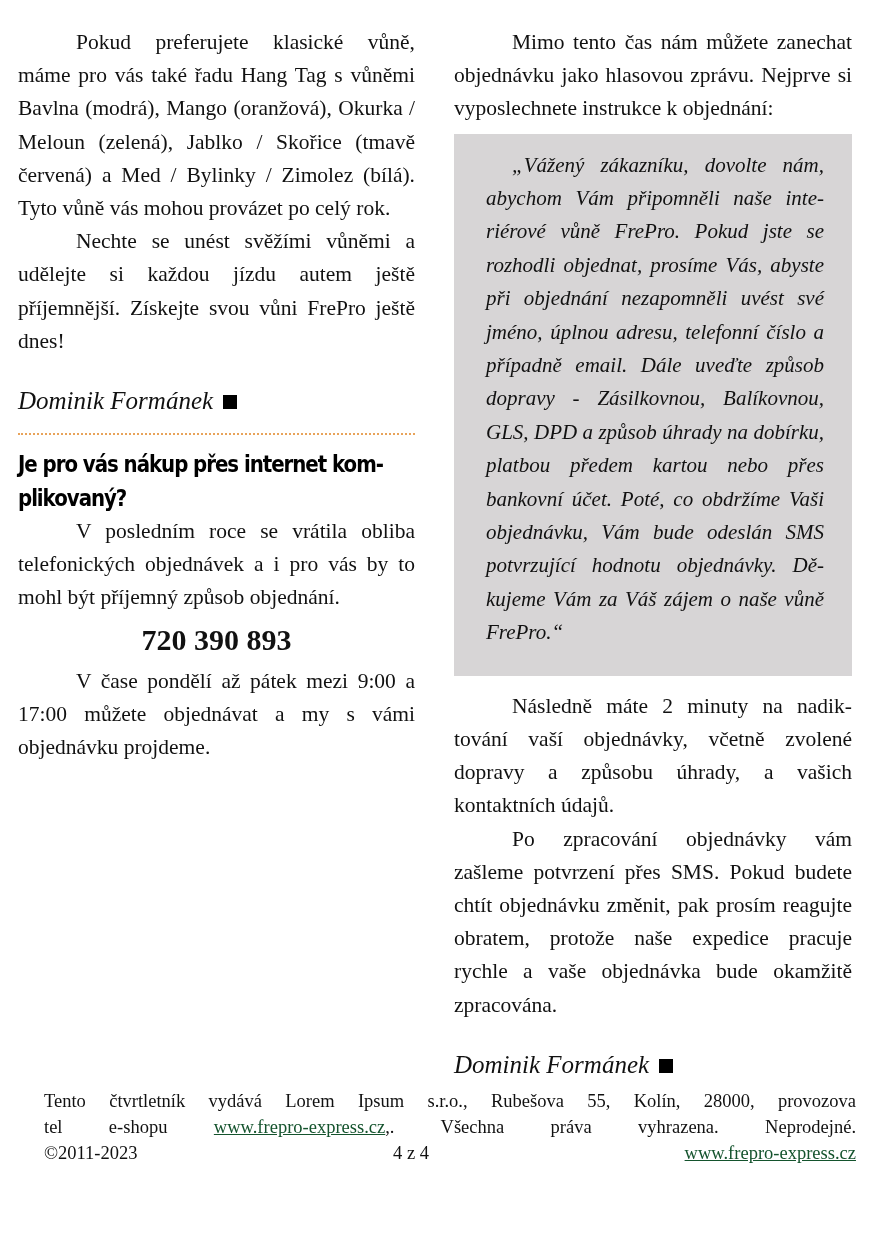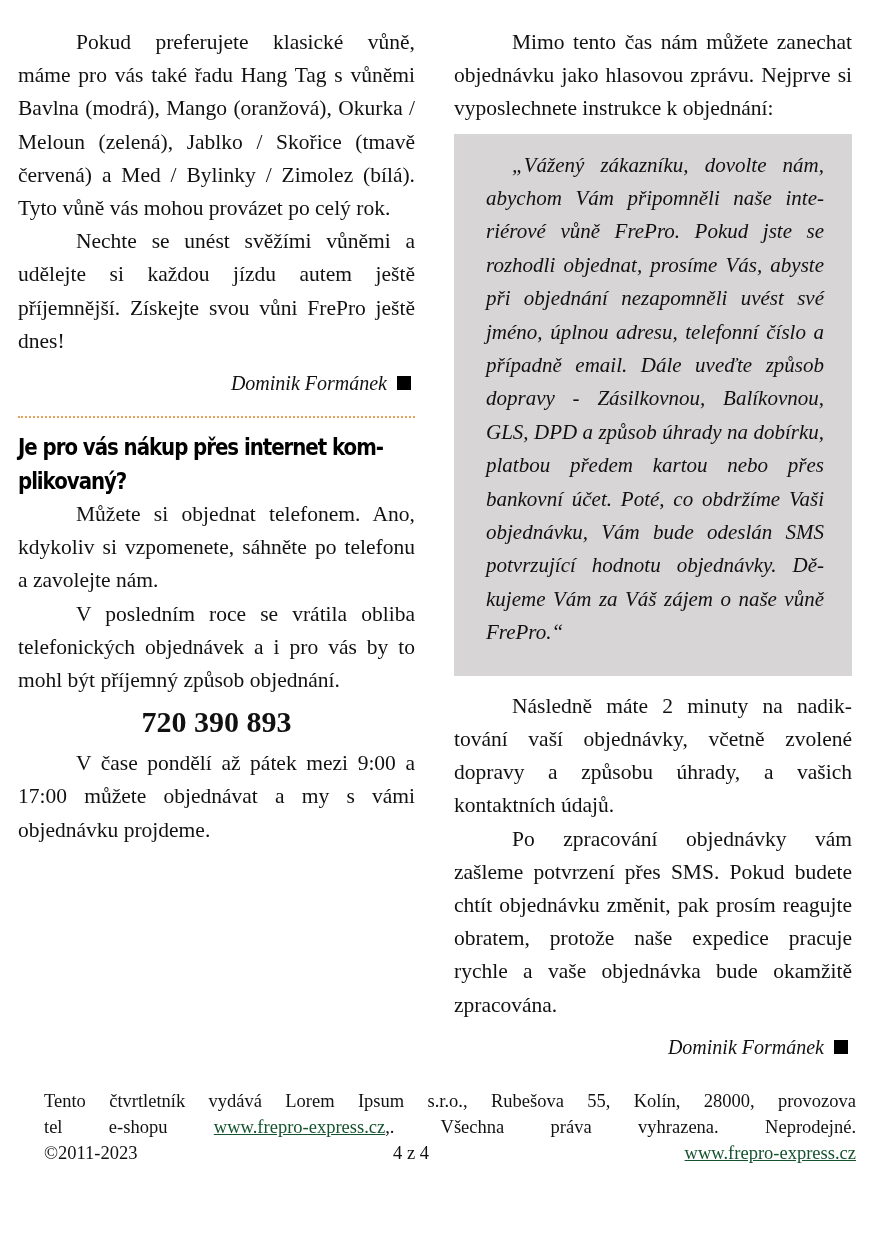--- a/index.html
+++ b/index.html
@@ -4,22 +4,22 @@
 <style>
   html, body { margin: 0; padding: 0; background: #ffffff; }
   body { width: 874px; height: 1240px; position: relative; overflow: hidden;
          font-family: "Liberation Serif", "DejaVu Serif", serif; color: #111; }
   .page { position: absolute; left: 0; top: 0; width: 874px; height: 876px; }
   .col { position: absolute; top: 26px; }
   .col-left { left: 18px; width: 397px; }
   .col-right { left: 454px; width: 398px; }
   p.body { margin: 0; font-size: 21.5px; line-height: 33.2px; text-align: justify;
            text-indent: 58px; hyphens: manual; }
-  .sig { text-align: right; font-style: italic; font-size: 20px; line-height: 33px;
-         margin-top: 9px; padding-right: 4px; }
+  .sig { font-style: italic; font-size: 25px; line-height: 33px;
+         margin-top: 26px; padding-right: 4px; }
   .sq { display: inline-block; width: 14px; height: 14px; background: #000;
         margin-left: 10px; vertical-align: 0px; }
   .divider { border: none; border-top: 2px dotted #e8a35a; margin: 16px 0 12px 0; height: 0; }
   h2.head { margin: 0; font-family: "DejaVu Sans", sans-serif; font-weight: bold;
             font-size: 23px; line-height: 34px; letter-spacing: -1.2px;
             transform: scaleX(0.86); transform-origin: left; width: 116%; color: #000; }
   .phone { text-align: center; font-weight: bold; font-size: 30px; line-height: 46px;
            margin: 2px 0 2px 0; font-family: "Liberation Serif", serif; }
   .quote-box { background: #d7d5d6; margin: 8px 0 14px 0; padding: 15px 28px 26px 32px; }
   .quote-box p { margin: 0; font-style: italic; font-size: 21px; line-height: 33.4px;
@@ -36,21 +36,20 @@
 <div class="page">
 
   <div class="col col-left">
     <p class="body">Pokud preferujete klasické vůně, máme pro vás také řadu Hang Tag s vů­němi Bavlna (modrá), Mango (oranžová), Okurka / Meloun (zelená), Jablko / Skořice (tmavě červená) a Med / Bylinky / Zimolez (bílá). Tyto vůně vás mohou provázet po celý rok.</p>
     <p class="body">Nechte se unést svěžími vůněmi a udělejte si každou jízdu autem ještě příjemnější. Získejte svou vůni FrePro ještě dnes!</p>
     <div class="sig">
       <span>Dominik Formánek</span><span class="sq"></span>
     </div>
     <hr class="divider">
     <h2 class="head">Je pro vás nákup přes internet kom­plikovaný?</h2>
-    <p class="body">Můžete si objednat telefonem. Ano, kdykoliv si vzpomenete, sáhněte po telefonu a zavolejte nám.</p>
     <p class="body">V posledním roce se vrátila obliba telefonických objednávek a i pro vás by to mohl být příjemný způsob objednání.</p>
     <div class="phone">720 390 893</div>
     <p class="body">V čase pondělí až pátek mezi 9:00 a 17:00 můžete objednávat a my s vámi objednávku projdeme.</p>
   </div>
 
   <div class="col col-right">
     <p class="body">Mimo tento čas nám můžete zane­chat objednávku jako hlasovou zprávu. Nejprve si vyposlechnete instrukce k ob­jednání:</p>
     <div class="quote-box">
       <p>„Vážený zákazníku, dovolte nám, abychom Vám připomněli naše inte­riérové vůně FrePro. Pokud jste se rozhodli objednat, prosíme Vás, abyste při objednání nezapomněli uvést své jméno, úplnou adresu, telefonní číslo a případně email. Dále uveďte způsob dopravy - Zásilkovnou, Balíkovnou, GLS, DPD a způsob úhrady na dobír­ku, platbou předem kartou nebo přes bankovní účet. Poté, co obdržíme Vaši objednávku, Vám bude odeslán SMS potvrzující hodnotu objednávky. Dě­kujeme Vám za Váš zájem o naše vůně FrePro.“</p>
     </div>

